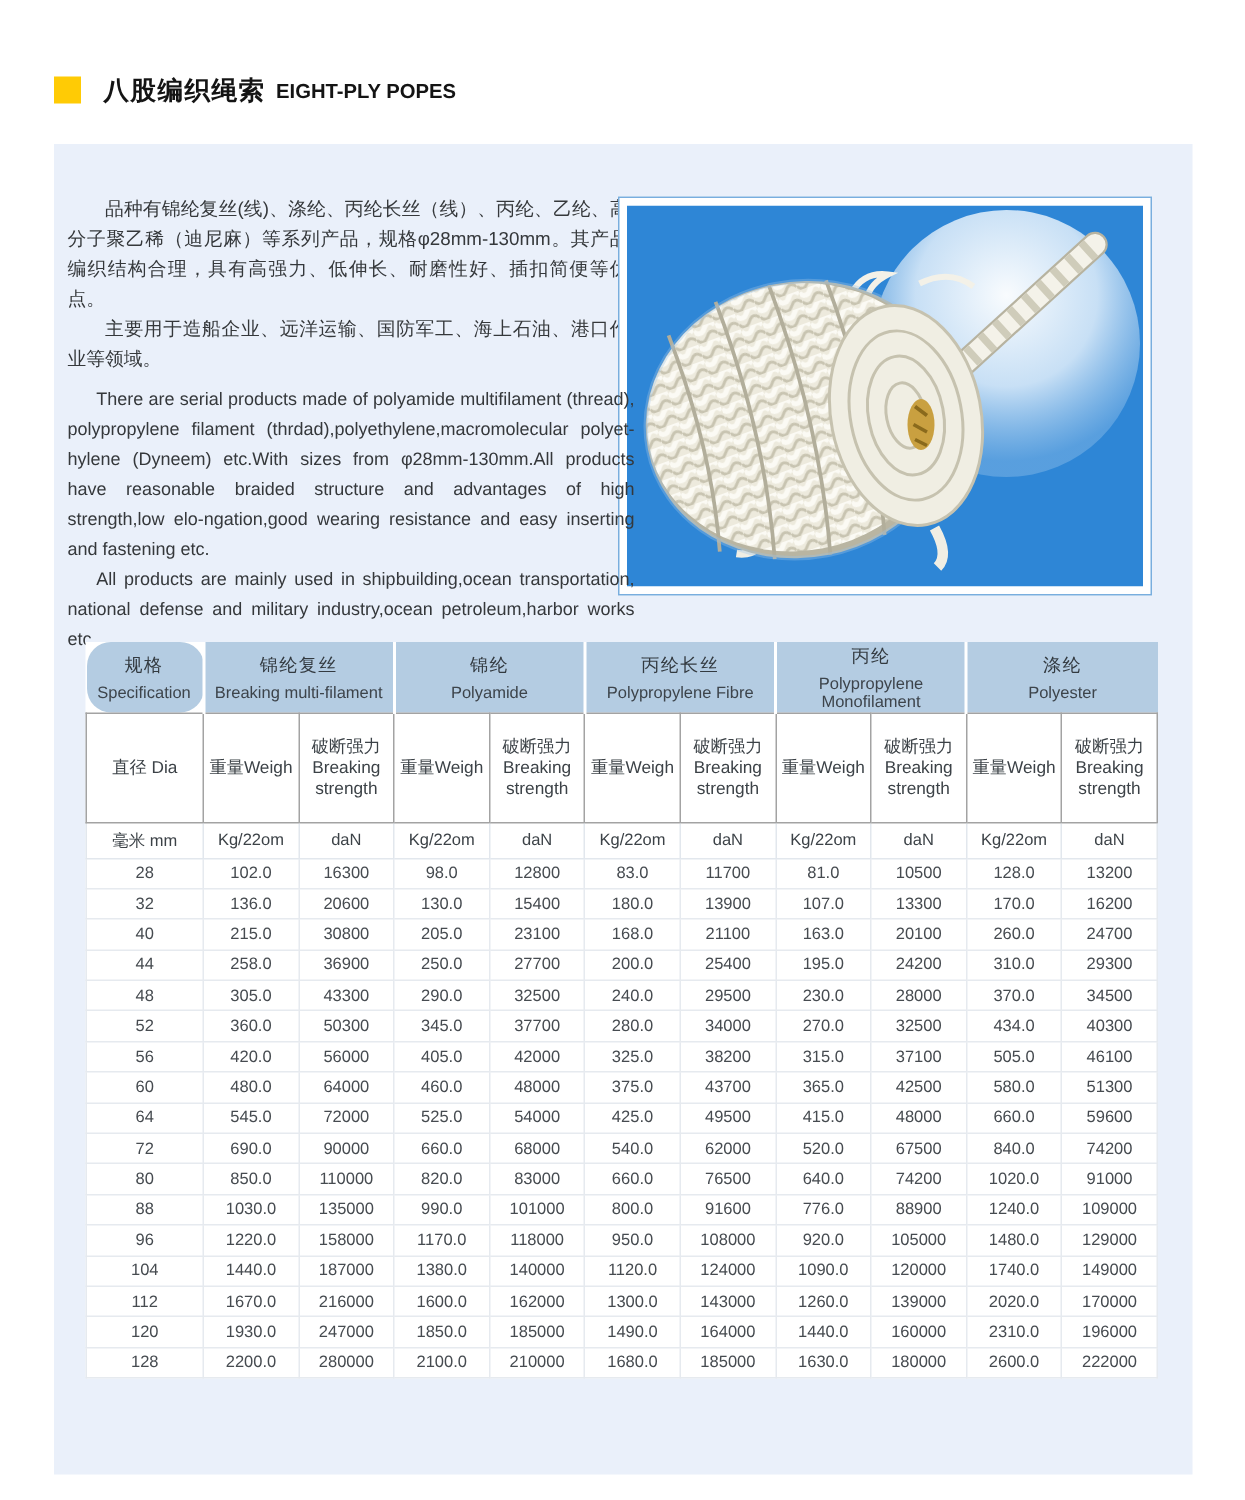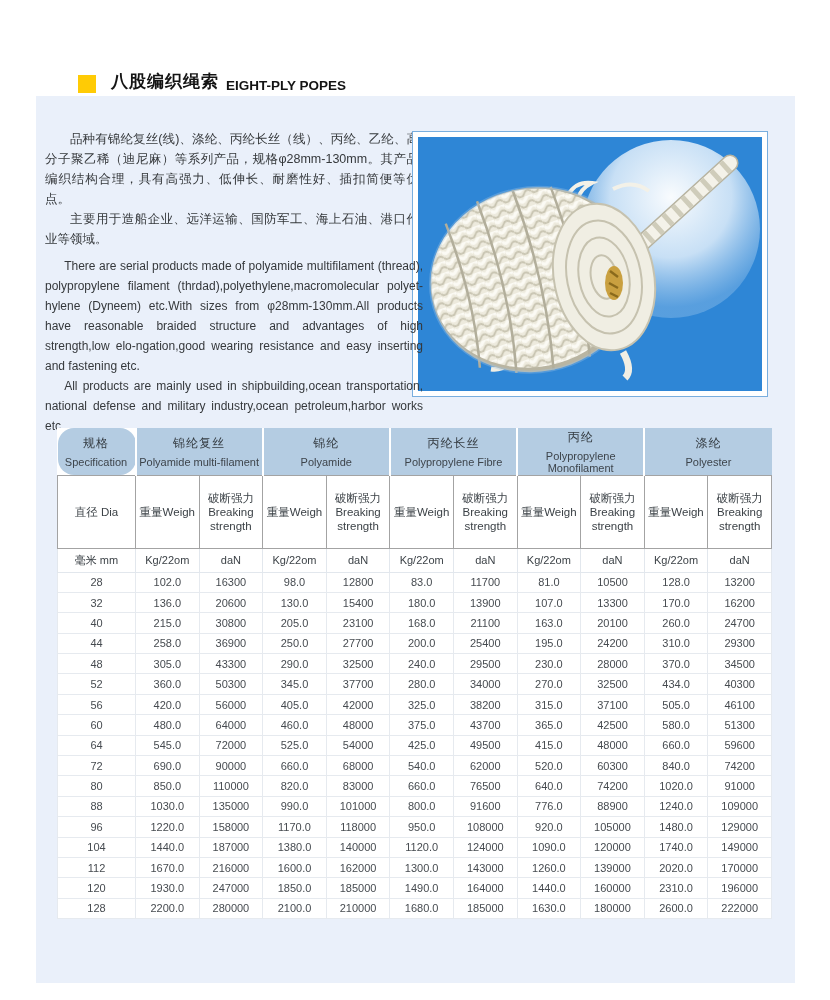--- a/index.html
+++ b/index.html
@@ -8,21 +8,21 @@
 
   
   .band { position:absolute; left:36px; top:13px; width:762px; height:47px;
           background:#b6cce3; display:flex; align-items:center; padding-left:62px; }
   .band-zh { font-size:30px; font-weight:bold; color:#ffffff; letter-spacing:3px;
              text-shadow:2px 3px 2px rgba(90,90,90,.85); }
   .band-en { font-size:20px; font-weight:bold; color:#ffffff; letter-spacing:5px;
              margin-left:10px; margin-top:8px; text-shadow:2px 2px 2px rgba(90,90,90,.85); }
 
   
-  .section-head { position:absolute; left:36px; top:69px; height:24px; display:flex; align-items:flex-end;margin-left:42px; }
+  .section-head { position:absolute; left:36px; top:48px; height:24px; display:flex; align-items:center; }
   .bullet { width:18px; height:18px; background:#ffcb05; margin-right:15px; }
   .sec-zh { font-size:17px; font-weight:bold; color:#141414; letter-spacing:1px; }
   .sec-en { font-size:13.5px; font-weight:bold; color:#141414; margin-left:7px; }
 
   
   .panel { position:absolute; left:36px; top:96px; width:759px; height:887px; background:#eaf0fa; }
 
   .intro-zh { position:absolute; left:9px; top:33px; width:374px; font-size:12.5px;
               line-height:20px; color:#35383b; text-align:justify; }
   .intro-zh p { text-indent:2em; }
@@ -137,21 +137,21 @@
             <col>
         </colgroup>
         <thead>
           <tr>
             <th class="grp">
               <span class="grp-zh">规格</span>
               <span class="grp-en">Specification</span>
             </th>
             <th class="grp" colspan="2">
               <span class="grp-zh">锦纶复丝</span>
-              <span class="grp-en">Polyamide multi-filament</span>
+              <span class="grp-en">Breaking multi-filament</span>
             </th>
             <th class="grp" colspan="2">
               <span class="grp-zh">锦纶</span>
               <span class="grp-en">Polyamide</span>
             </th>
             <th class="grp" colspan="2">
               <span class="grp-zh">丙纶长丝</span>
               <span class="grp-en">Polypropylene Fibre</span>
             </th>
             <th class="grp" colspan="2">
@@ -315,21 +315,21 @@
             </tr>
             <tr class="data-row">
               <td>72</td>
               <td>690.0</td>
               <td>90000</td>
               <td>660.0</td>
               <td>68000</td>
               <td>540.0</td>
               <td>62000</td>
               <td>520.0</td>
-              <td>60300</td>
+              <td>67500</td>
               <td>840.0</td>
               <td>74200</td>
             </tr>
             <tr class="data-row">
               <td>80</td>
               <td>850.0</td>
               <td>110000</td>
               <td>820.0</td>
               <td>83000</td>
               <td>660.0</td>

